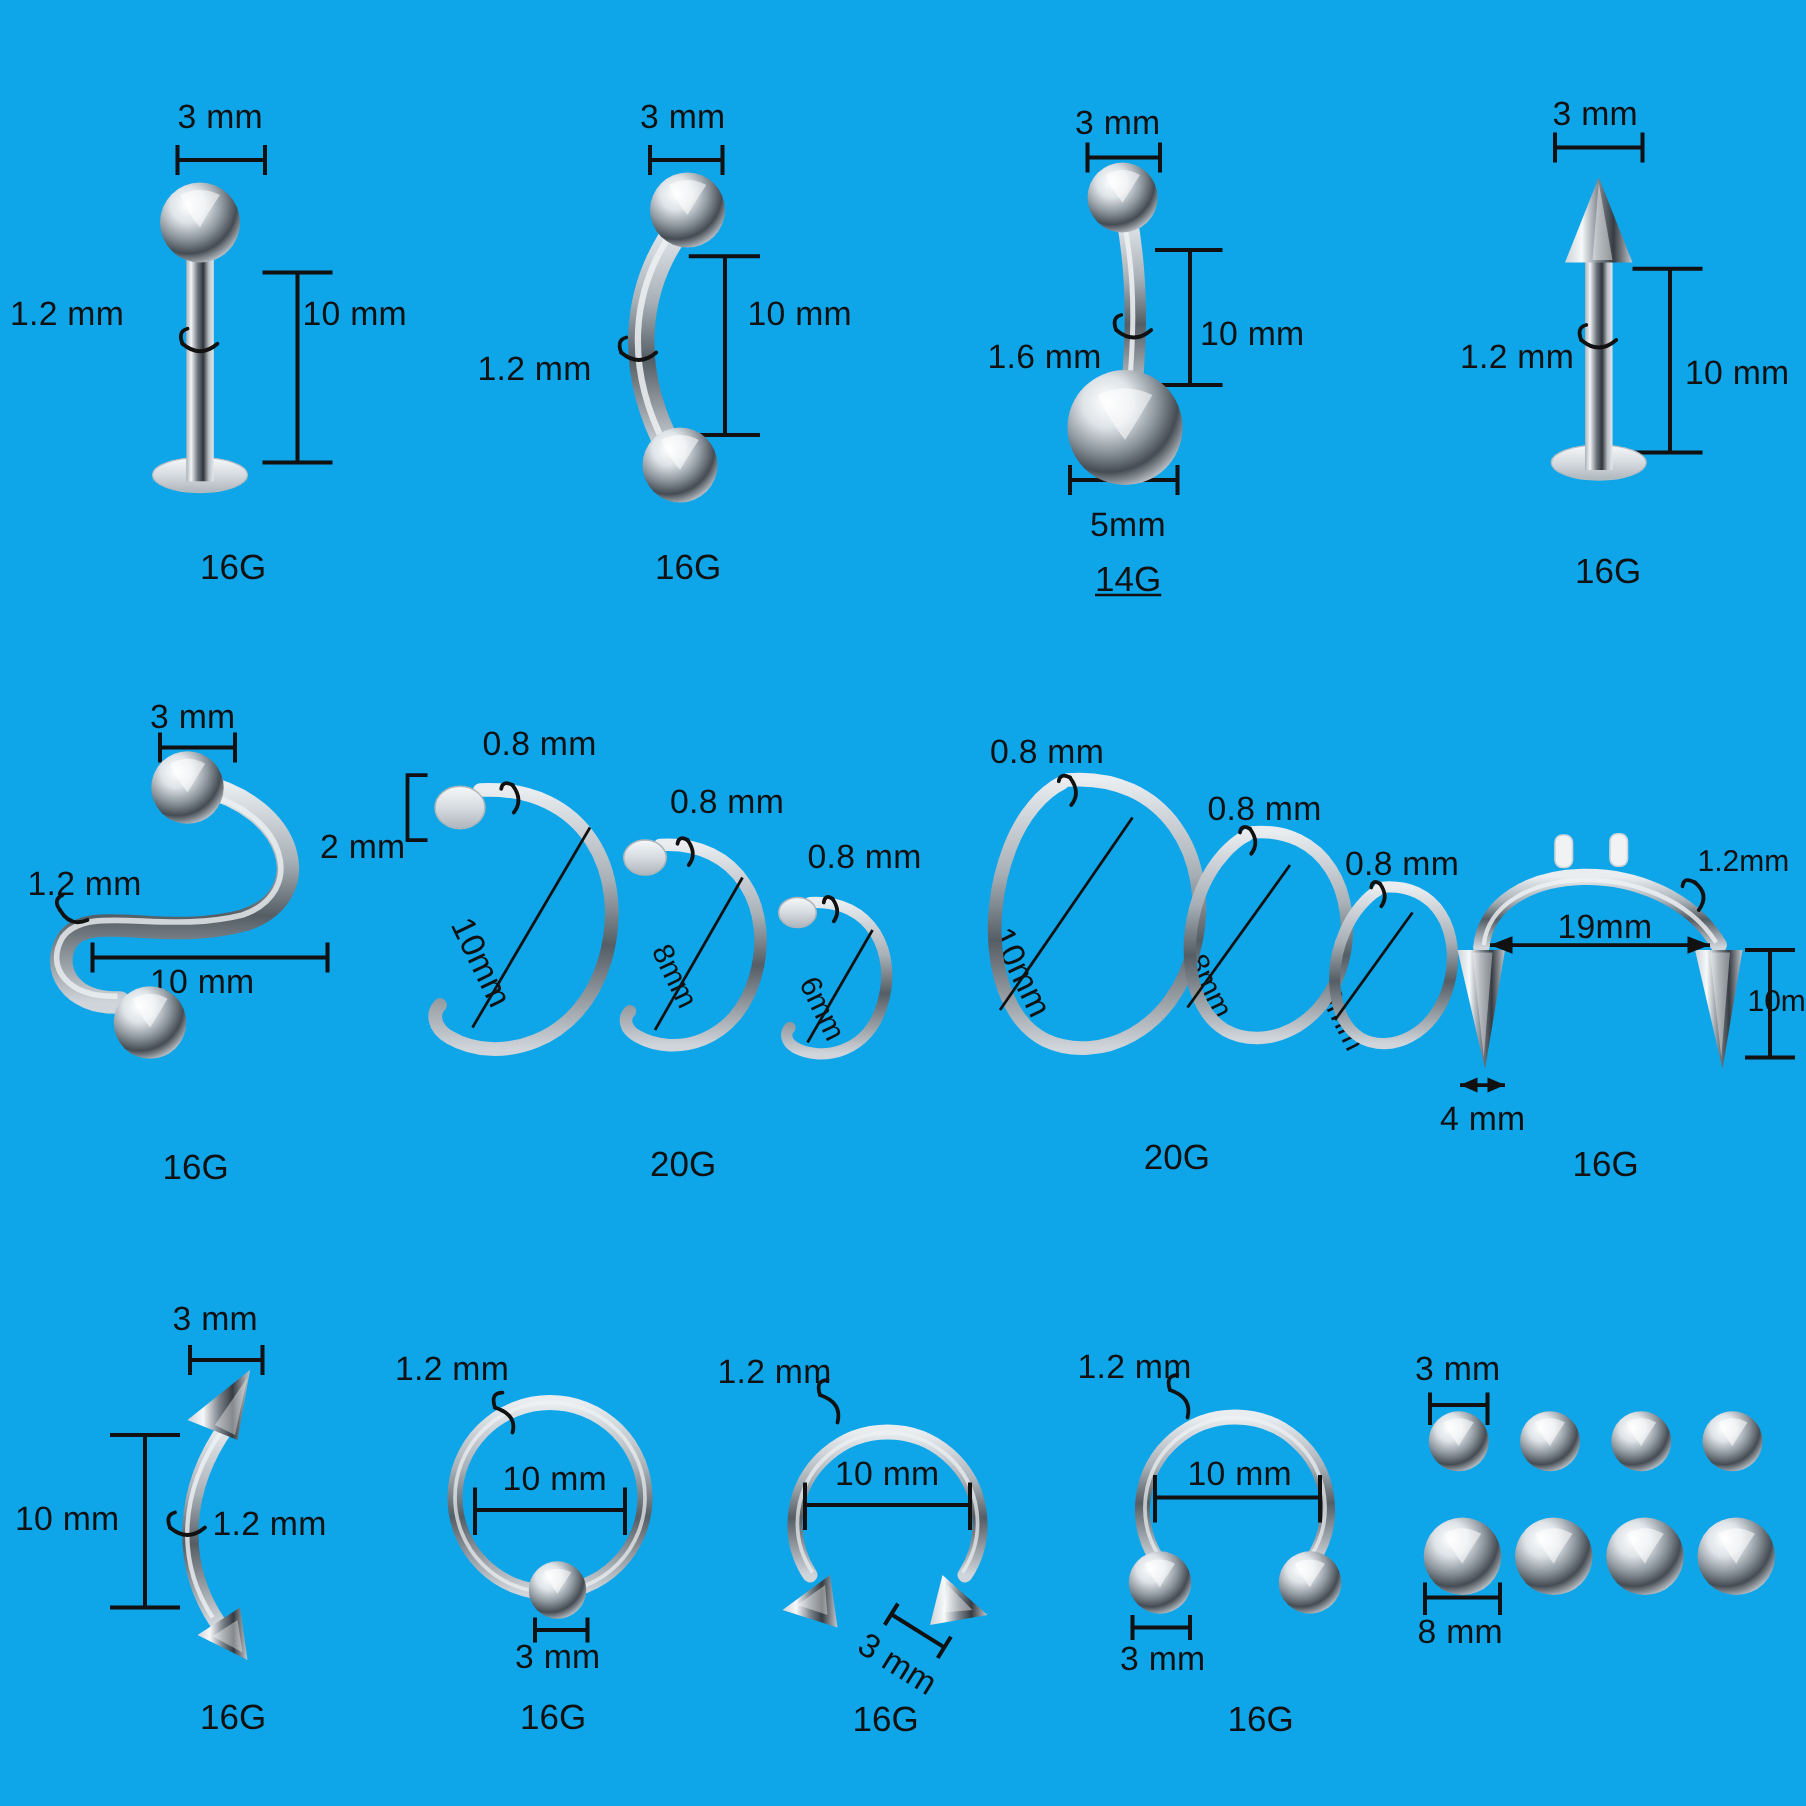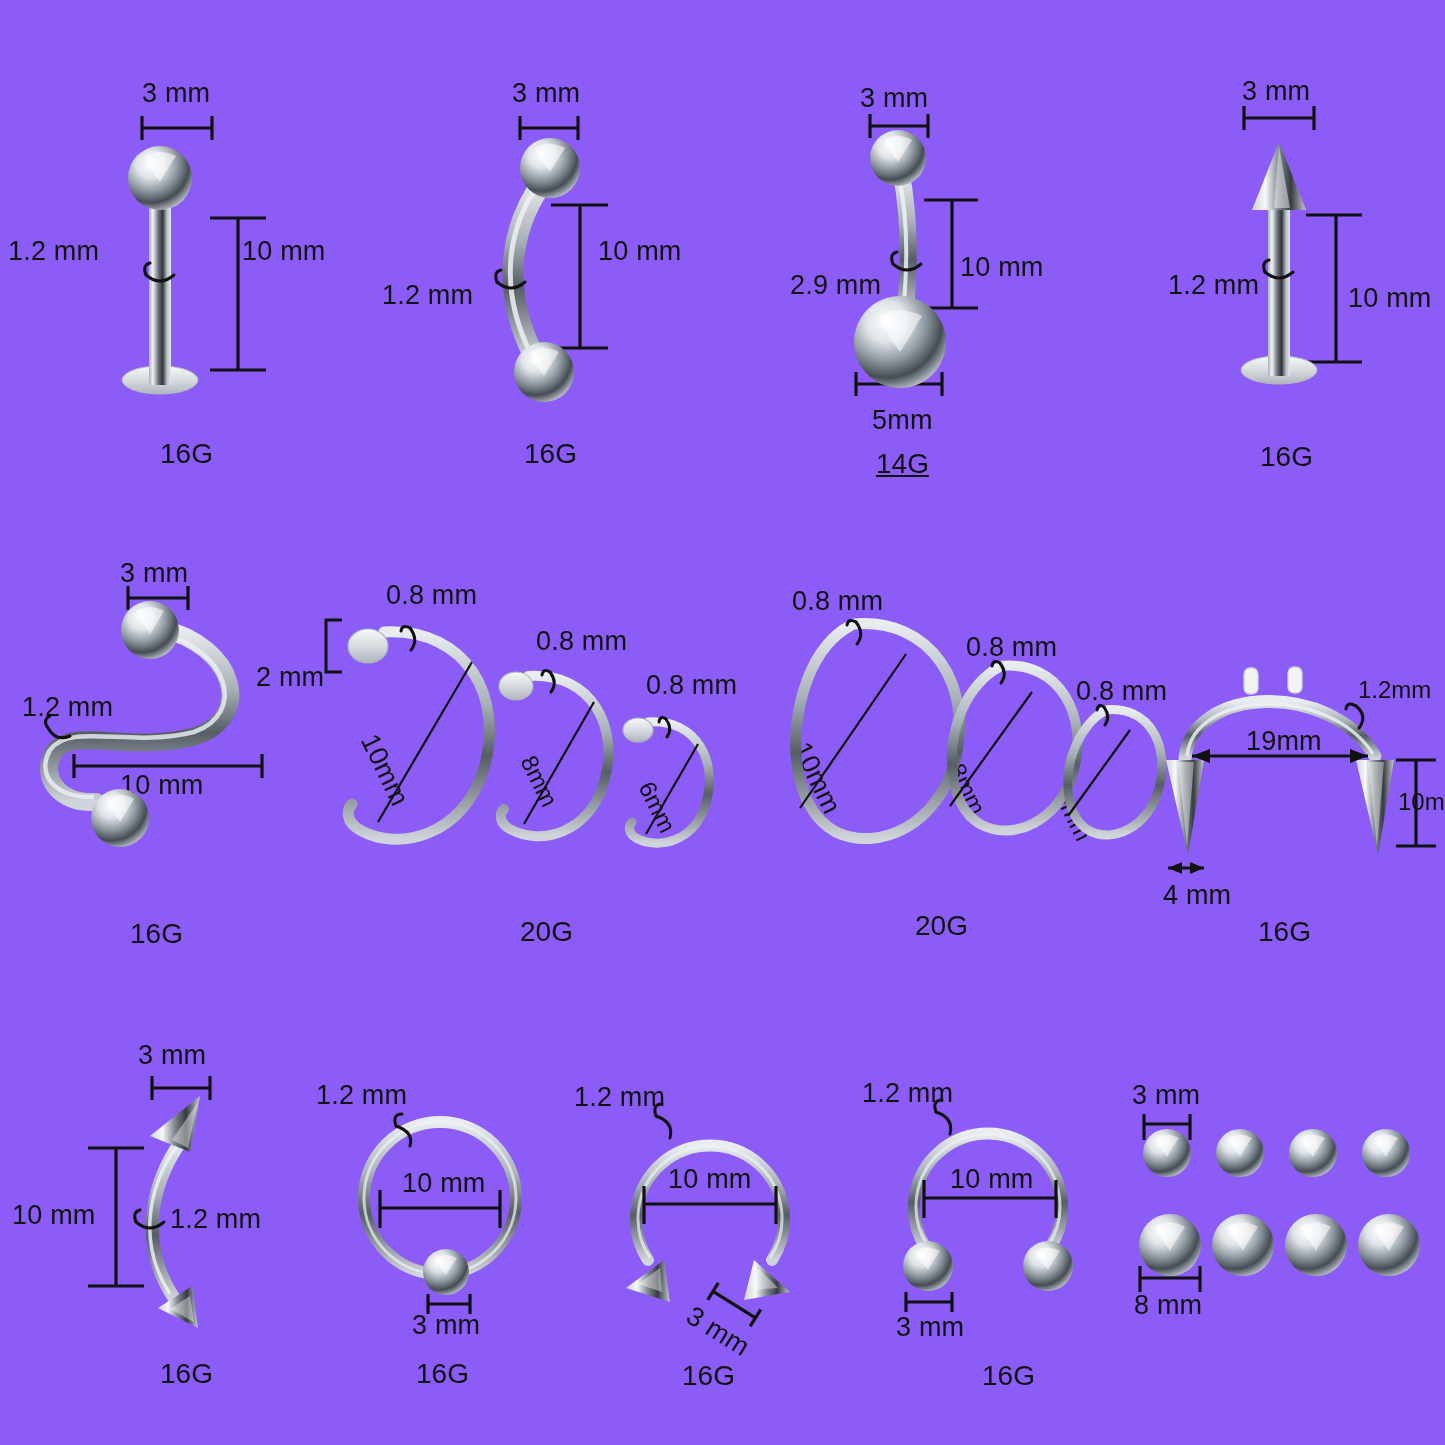--- a/index.html
+++ b/index.html
@@ -4,21 +4,21 @@
 <style>
   * { box-sizing: border-box; }
   html, body { margin:0; padding:0; background:#ffffff; }
   body {
     width:1445px; height:1445px;
     font-family:"Liberation Sans", sans-serif;
     color:#1a1a1a;
     overflow:hidden;
     position:relative;
   }
-  .sheet { position:absolute; inset:0; background:#8b5cf6; }
+  .sheet { position:absolute; inset:0; background:#0ea5e9; }
   .item { position:absolute; }
   .lbl {
     position:absolute;
     font-family:"Liberation Sans", sans-serif;
     color:#111;
     white-space:nowrap;
     line-height:1;
   }
   .dim { font-size:27px; letter-spacing:.2px; }
   .dim-sm { font-size:24px; }
@@ -125,21 +125,21 @@
       <path d="M109,282 Q124,274 139,282 Q128,299 124,306 Q114,294 109,282 Z" fill="#fff" opacity=".55"></path>
 
       <path class="curl" d="M77,212 q14,12 28,0"></path>
       <path class="curl" d="M77,212 q-4,-10 4,-12"></path>
     </svg>
   </div>
 
   <div class="item" style="left:760px; top:60px; width:340px; height:440px;">
 
     <div class="lbl dim" style="left:100px; top:25px;">3 mm</div>
-    <div class="lbl dim" style="left:30px; top:212px;">2.9 mm</div>
+    <div class="lbl dim" style="left:30px; top:212px;">1.6 mm</div>
     <div class="lbl dim" style="left:200px; top:194px;">10 mm</div>
     <div class="lbl dim" style="left:112px; top:347px;">5mm</div>
     <div class="lbl gauge" style="left:116px; top:390px;text-decoration:underline;">14G</div>
 
     <svg width="340" height="400" style="position:absolute;left:0;top:0">
       <path class="tick" d="M110,66 L168,66 M110,54 L110,78 M168,54 L168,78"></path>
       <path class="tick" d="M192,140 L192,248 M164,140 L218,140 M164,248 L218,248"></path>
       <path class="tick" d="M96,324 L182,324 M96,312 L96,336 M182,312 L182,336"></path>
 
       <path d="M141,112 C152,170 148,222 145,258" stroke="url(#wireG)" stroke-width="17" fill="none" stroke-linecap="round"></path>
@@ -268,21 +268,21 @@
       <path class="curl" d="M344,107 q7,10 1,18"></path>
       <path class="curl" d="M344,107 q-6,-4 -7,3"></path>
     </svg>
   </div>
 
   <div class="item" style="left:1130px; top:650px; width:315px; height:330px;">
 
     <div class="lbl dim-sm" style="left:228px; top:28px;">1.2mm</div>
     <div class="lbl dim" style="left:116px; top:78px;">19mm</div>
     <div class="lbl dim-sm" style="left:268px; top:140px;">10mm</div>
-    <div class="lbl dim" style="left:33px; top:232px;">4 mm</div>
+    <div class="lbl dim" style="left:22px; top:232px;">4 mm</div>
     <div class="lbl gauge" style="left:128px; top:268px;">16G</div>
 
     <svg width="315" height="260" style="position:absolute;left:0;top:0">
 
       <path d="M55,108 C62,36 200,30 245,106" stroke="url(#wireG)" stroke-width="13" fill="none" stroke-linecap="round"></path>
       <path d="M57,106 C64,40 198,34 243,104" stroke="#f0f3f5" stroke-width="3.5" fill="none" opacity=".8"></path>
 
       <rect x="114" y="18" width="14" height="26" rx="6" fill="#f0f2f3" stroke="#cfd4d8" stroke-width="1.3"></rect>
       <rect x="158" y="17" width="14" height="26" rx="6" fill="#f0f2f3" stroke="#cfd4d8" stroke-width="1.3"></rect>
 

